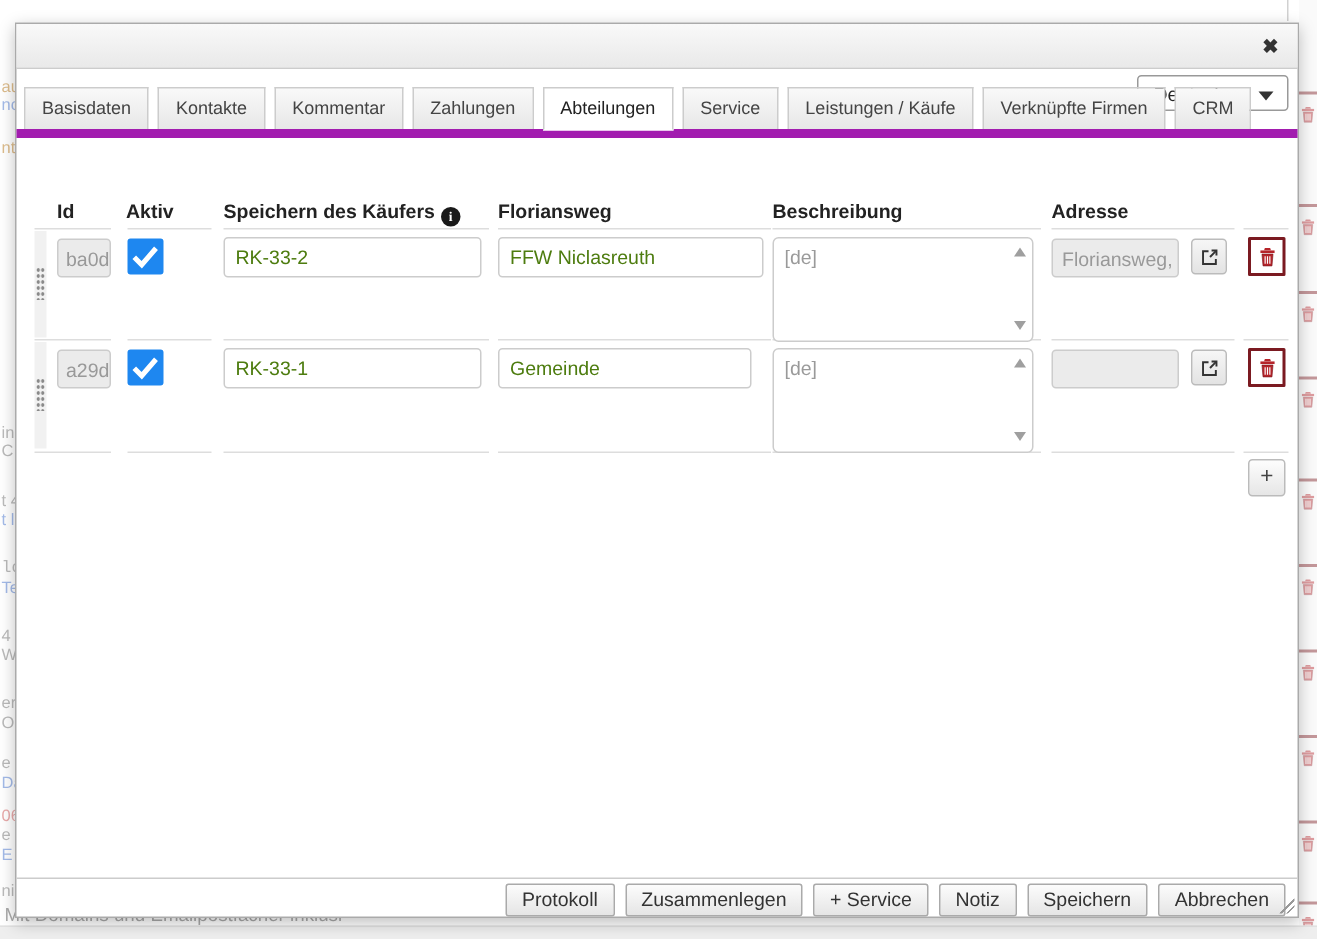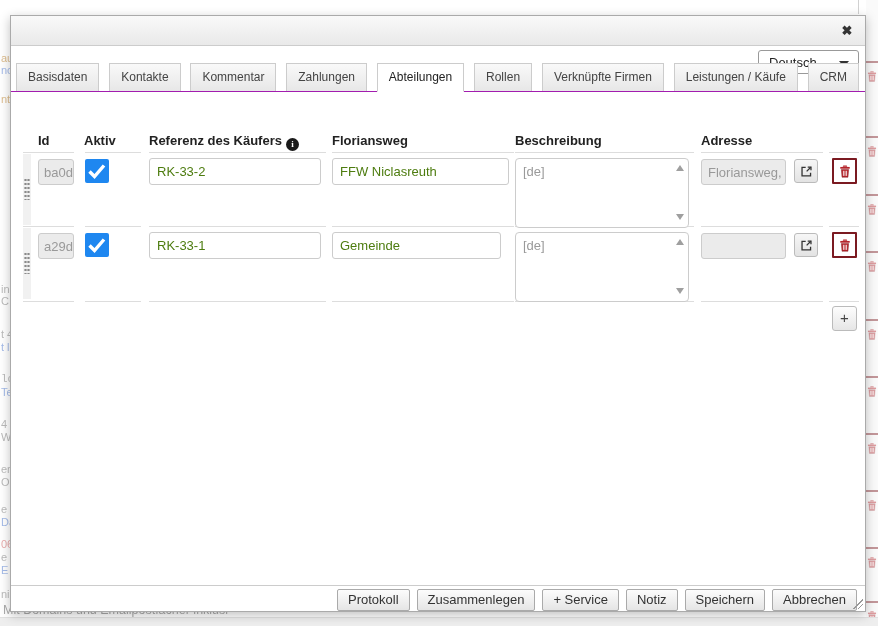--- a/index.html
+++ b/index.html
@@ -28,21 +28,21 @@
   .close-btn { position:absolute; right:8px; top:5px; width:20px; height:20px; text-align:center;
                line-height:20px; font-size:13px; font-weight:bold; color:#333; cursor:pointer; }
 
   .lang-select { position:absolute; right:6px; top:34px; width:101px; height:24px; background:#fff;
                  border:1px solid #999; border-radius:3px; cursor:pointer; }
   .lang-select .val { position:absolute; left:10px; top:4px; font-size:13px; }
   .caret { position:absolute; right:9px; top:10px; width:0; height:0;
            border-left:5px solid transparent; border-right:5px solid transparent; border-top:6px solid #333; }
 
   .tabbar { position:absolute; left:0; top:61px; width:100%; height:15px; padding-left:5px;
-            border-bottom:1px solid #a21caf; display:flex; align-items:flex-end;justify-content:space-between; }
+            border-bottom:6px solid #a21caf; display:flex; align-items:flex-end; }
   .tab { height:28px; line-height:27px; padding:0 11px; margin-right:6px; font-size:12px; color:#444;
          background:linear-gradient(#f9f9f9,#e7e7e7); border:1px solid #ccc; border-bottom:none;
          white-space:nowrap; cursor:pointer; }
   .tab.active { background:#fff; color:#222; height:29px; margin-bottom:-1px; border-bottom:1px solid #fff; }
 
   .hdr { position:absolute; top:117px; font-weight:bold; font-size:13px; color:#222; white-space:nowrap; }
   .info-icon { display:inline-block; width:13px; height:13px; background:#1a1a1a; color:#fff;
                border-radius:50%; text-align:center; line-height:13px; font-size:9px; font-weight:bold;
                font-family:"Liberation Serif", serif; vertical-align:-2px; margin-left:4px; }
 
@@ -218,29 +218,29 @@
     <span class="val">Deutsch</span>
     <span class="caret"></span>
   </div>
 
   <div class="tabbar">
     <div class="tab">Basisdaten</div>
     <div class="tab">Kontakte</div>
     <div class="tab">Kommentar</div>
     <div class="tab">Zahlungen</div>
     <div class="tab active">Abteilungen</div>
-    <div class="tab">Rollen</div>
+    <div class="tab">Service</div>
+    <div class="tab">Leistungen / Käufe</div>
     <div class="tab">Verknüpfte Firmen</div>
-    <div class="tab">Leistungen / Käufe</div>
     <div class="tab">CRM</div>
   </div>
 
   <span class="hdr" style="left:27px">Id</span>
   <span class="hdr" style="left:73px">Aktiv</span>
-  <span class="hdr" style="left:138px"><span>Referenz des Käufers</span><span class="info-icon">i</span></span>
+  <span class="hdr" style="left:138px"><span>Speichern des Käufers</span><span class="info-icon">i</span></span>
   <span class="hdr" style="left:321px">Floriansweg</span>
   <span class="hdr" style="left:504px">Beschreibung</span>
   <span class="hdr" style="left:690px">Adresse</span>
 
   <div>
     <span class="seg" style="left:12px;top:136px;width:51px"></span>
       <span class="seg" style="left:74px;top:136px;width:56px"></span>
       <span class="seg" style="left:138px;top:136px;width:177px"></span>
       <span class="seg" style="left:321px;top:136px;width:182px"></span>
       <span class="seg" style="left:504px;top:136px;width:179px"></span>

